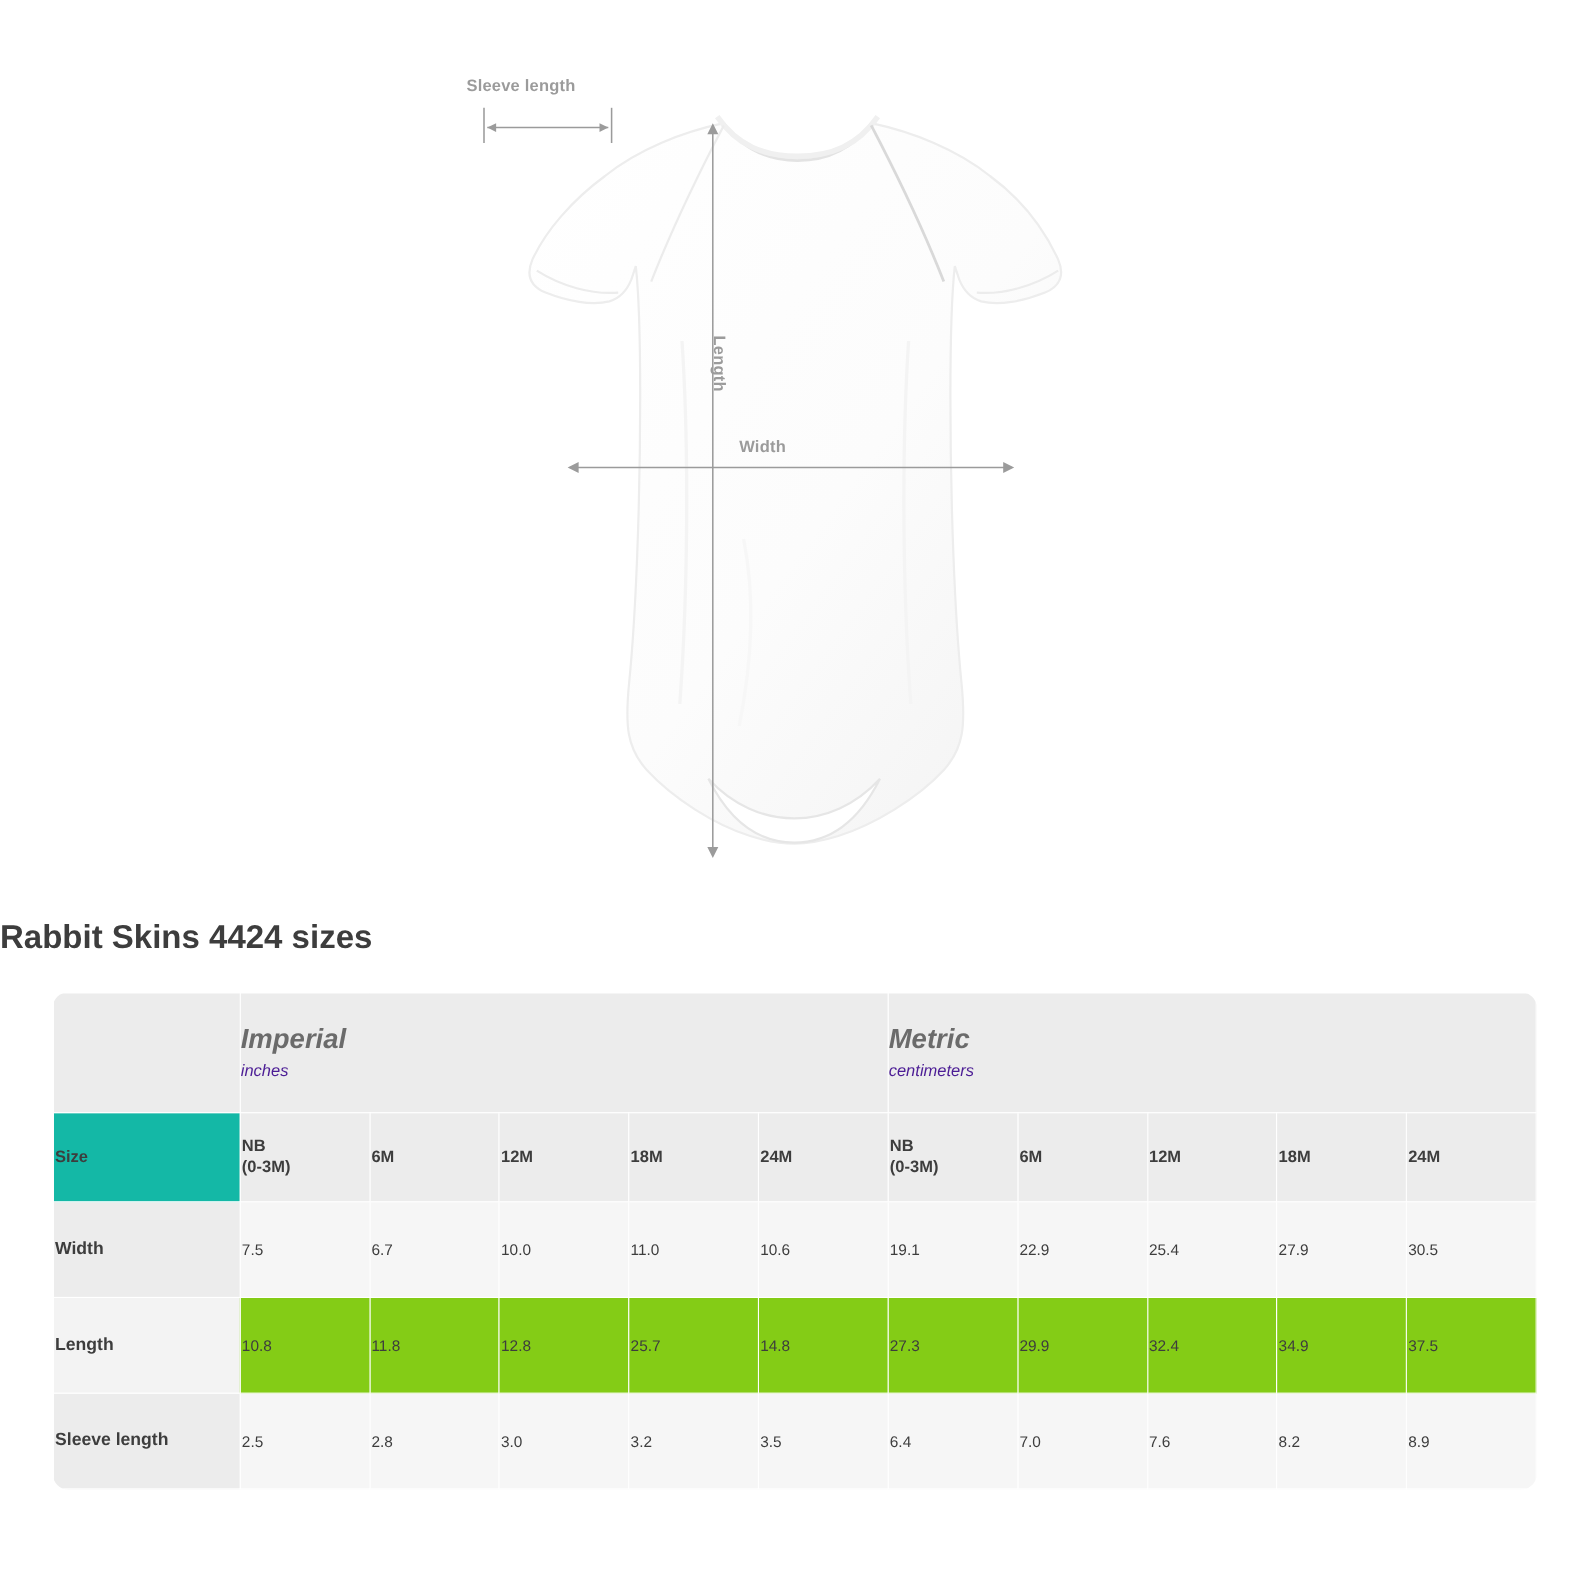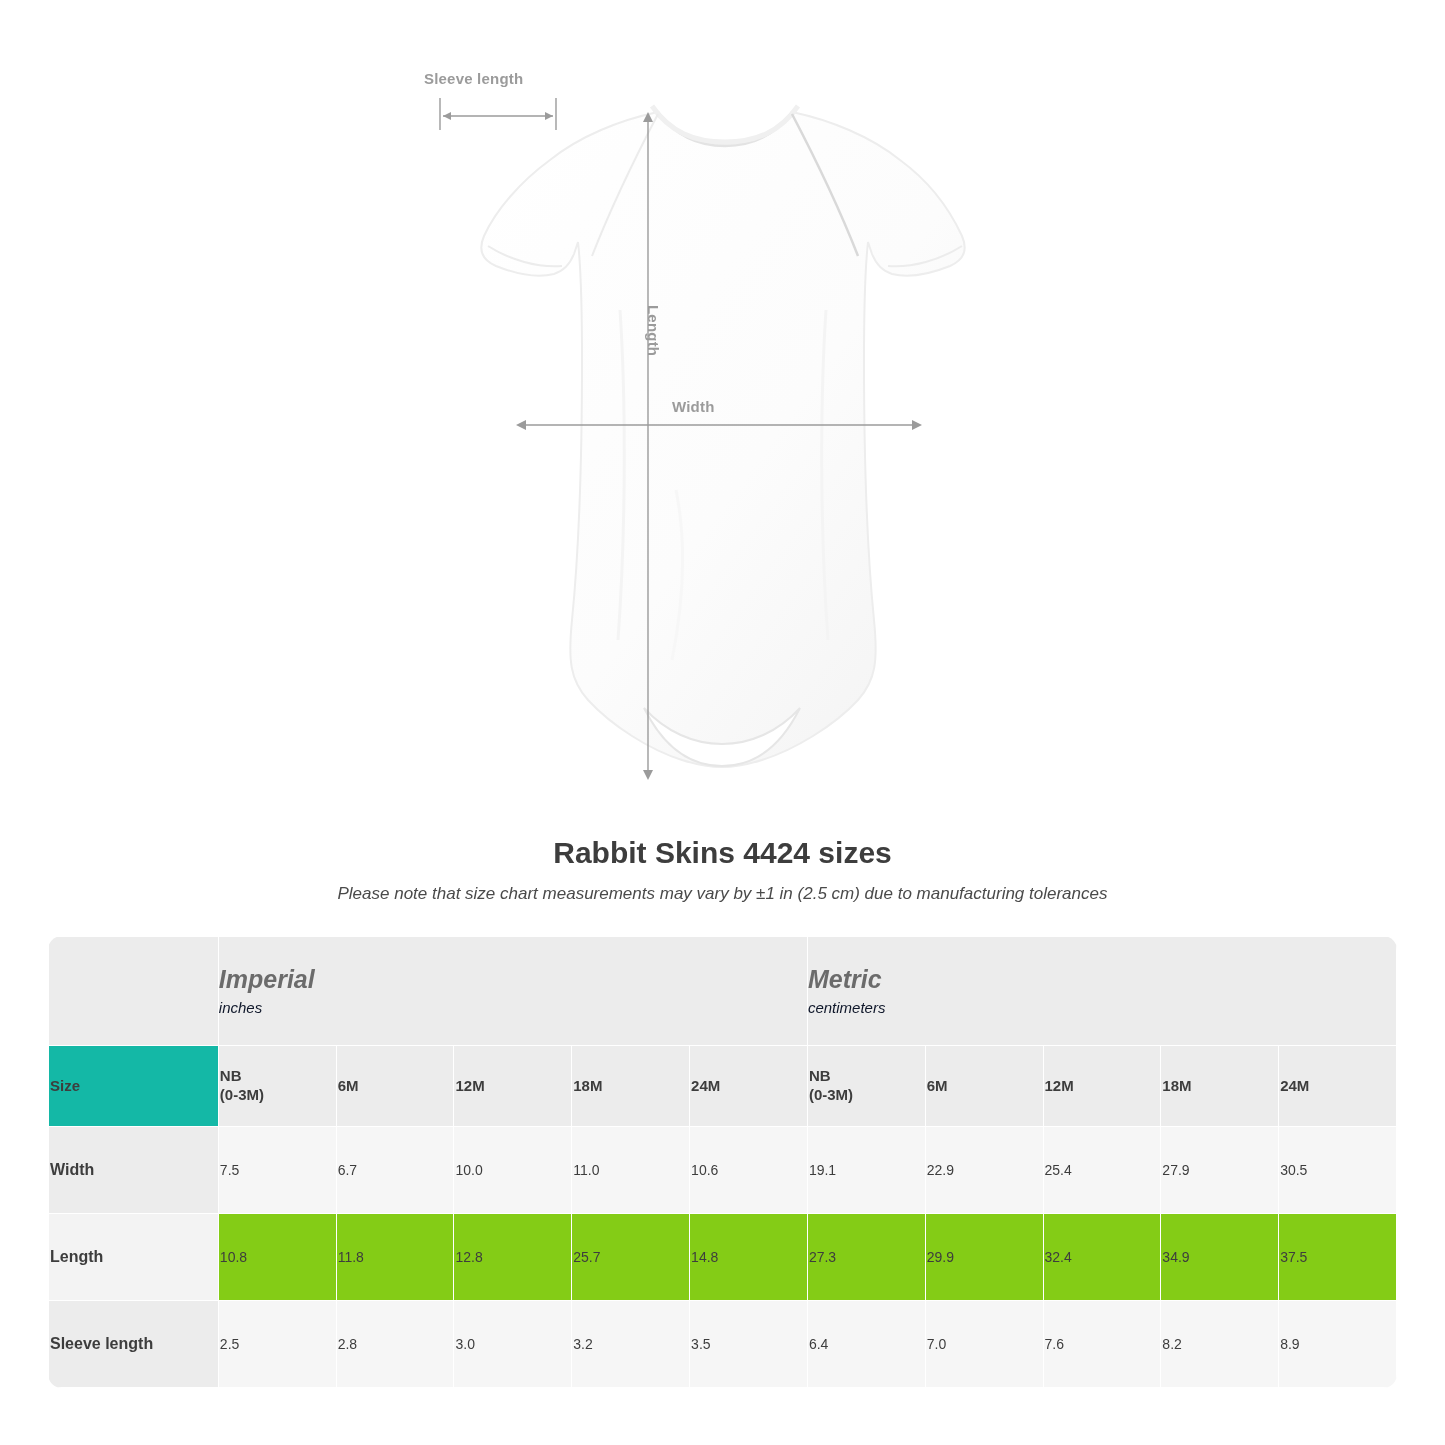--- a/index.html
+++ b/index.html
@@ -47,21 +47,20 @@
   .label-width  { left: 672px; top: 398px; }
   .label-length {
     left: 645px;
     top: 305px;
     writing-mode: vertical-rl;
     text-orientation: mixed;
   }
 
   
   .titles {
-    text-align: center;
     margin-top: 6px;
   }
   .chart-title {
     font-size: 30px;
     font-weight: bold;
     color: #3d3d3d;
     margin: 0 0 14px 0;
   }
   .chart-note {
     font-size: 17px;
@@ -95,21 +94,21 @@
   .unit-name {
     font-size: 25px;
     font-weight: bold;
     font-style: italic;
     color: #6b6b6b;
     line-height: 1.1;
   }
   .unit-sub {
     font-size: 15px;
     font-style: italic;
-    color: #0f172a;
+    color: #4c1d95;
     margin-top: 6px;
   }
   .hdr-row td {
     background: #ececec;
     height: 78px;
     font-size: 15px;
     font-weight: bold;
     color: #3d3d3d;
     line-height: 1.25;
   }
@@ -218,21 +217,20 @@
       </g>
     </svg>
 
     <div class="dim-label label-sleeve">Sleeve length</div>
     <div class="dim-label label-width">Width</div>
     <div class="dim-label label-length">Length</div>
   </div>
 
   <div class="titles">
     <h1 class="chart-title">Rabbit Skins 4424 sizes</h1>
-    <p class="chart-note">Please note that size chart measurements may vary by ±1 in (2.5 cm) due to manufacturing tolerances</p>
   </div>
 
   <div class="table-wrap">
     <table class="size-table">
       <colgroup>
         <col class="first">
           <col class="cell">
           <col class="cell">
           <col class="cell">
           <col class="cell">

